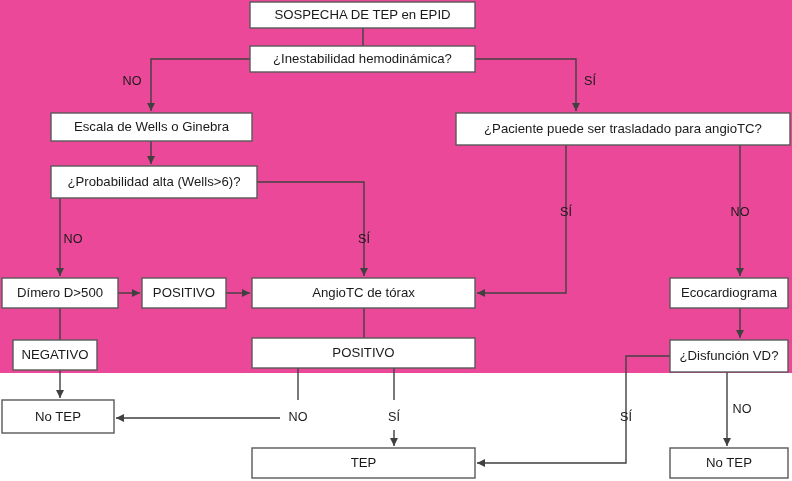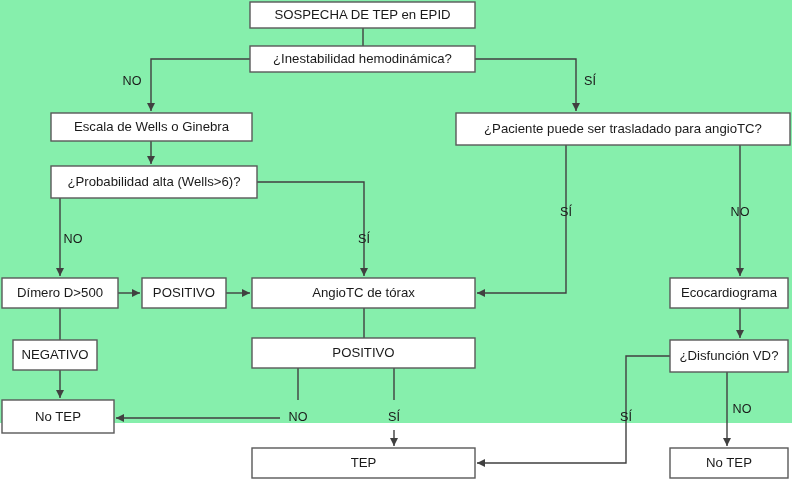--- a/index.html
+++ b/index.html
@@ -9,22 +9,22 @@
   }
   body {
     width: 792px;
     height: 481px;
     overflow: hidden;
     font-family: "Liberation Sans", sans-serif;
   }
   #chart-root {
     position: relative;
     width: 792px;
-    height: 423px;
-    background: #86efac;
+    height: 373px;
+    background: #ec4899;
     text-decoration: underline;
   }
   svg#flow {
     display: block;
     width: 792px;
     height: 481px;
   }
   .node-box {
     fill: #ffffff;
     stroke: #595959;

